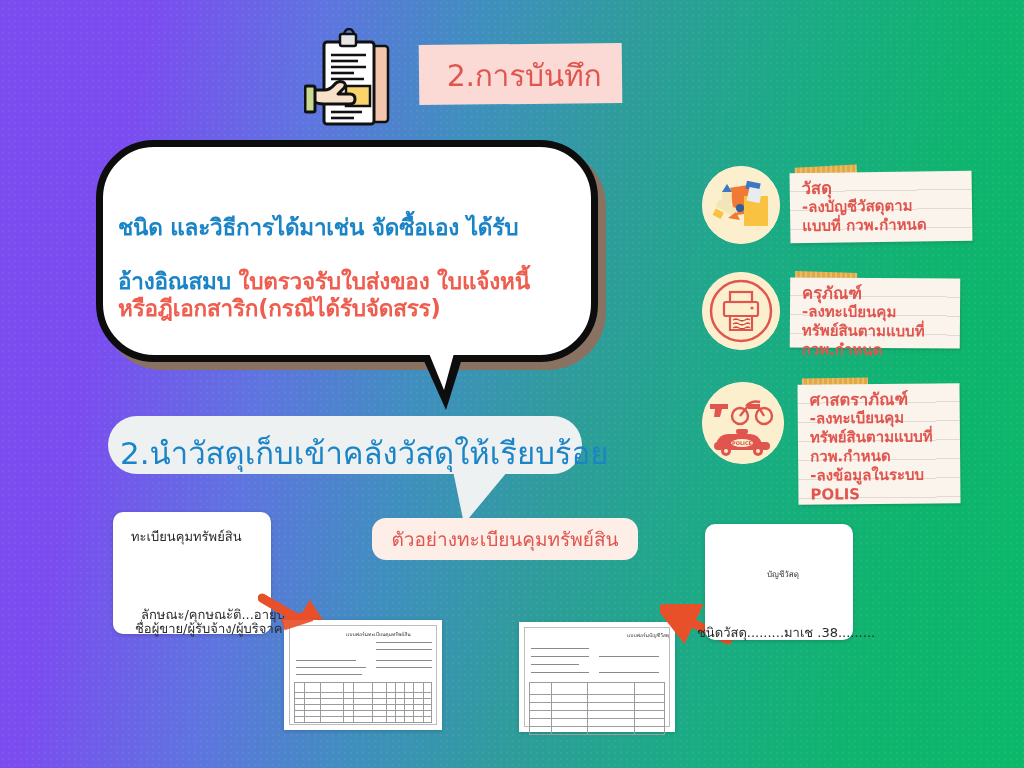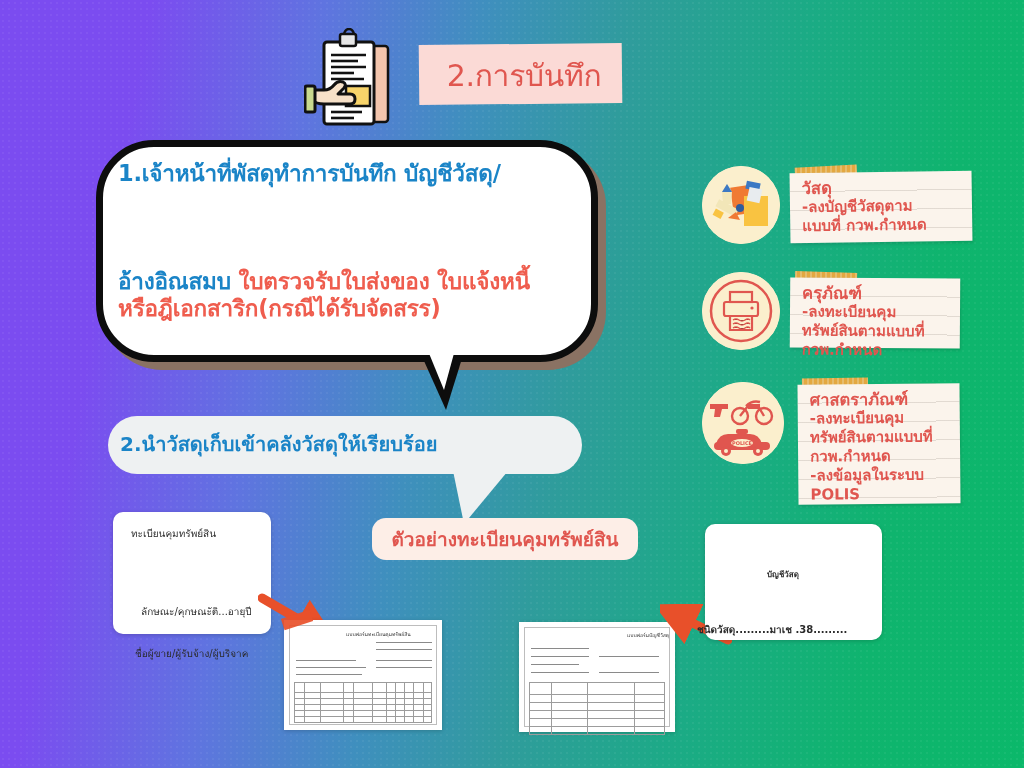--- a/index.html
+++ b/index.html
@@ -145,22 +145,22 @@
     border-left: 12px solid transparent;
     border-right: 48px solid transparent;
     border-top: 58px solid #eef1f2;
   }
   .bubble-two-text {
     position: absolute;
     left: 120px;
     top: 428px;
     width: 452px;
     color: #1a84c7;
-    font-size: 20px;
-    font-weight: bold;
+    font-size: 31px;
+    font-weight: normal;
     white-space: nowrap;
   }
 
   
   .caption-pill {
     position: absolute;
     left: 372px;
     top: 518px;
     width: 266px;
     height: 42px;
@@ -171,21 +171,21 @@
     position: absolute;
     left: 372px;
     top: 518px;
     width: 266px;
     height: 42px;
     display: flex;
     align-items: center;
     justify-content: center;
     color: #e0564f;
     font-size: 19px;
-    font-weight: bold;
+    font-weight: normal;
     white-space: nowrap;
   }
   .note-circle {
     position: absolute;
     border-radius: 50%;
     background: #fbefcd;
     display: flex;
     align-items: center;
     justify-content: center;
     overflow: hidden;
@@ -225,21 +225,21 @@
 
   
   .doc {
     position: absolute;
     background: #ffffff;
     box-shadow: 0 1px 4px rgba(0,0,0,0.18);
   }
   .doc-txt {
     position: absolute;
     color: #2b2b2b;
-    font-size: 10px;
+    font-size: 13px;
     white-space: nowrap;
   }
   .doc-round { border-radius: 10px; }
   .form-doc { background: #fff; }
   .form-inner {
     position: absolute;
     inset: 5px;
     border: 0.5px solid #bdbdbd;
     box-sizing: border-box;
   }
@@ -296,23 +296,23 @@
   </div>
 
   <div class="title-banner"></div>
   <div class="title-text">2.การบันทึก</div>
 
   <div class="bubble-main-shadow"></div>
   <div class="bubble-main-tail"></div>
   <div class="bubble-main"></div>
   <div class="bubble-main-tail-inner"></div>
   <div class="bubble-main-text">
-    <span>1.เจ้าหน้าที่พัสดุทำการบันทึก บัญชีวัสดุ/</span><br>
     <br>
     <br>
+    <span>ชนิด และวิธีการได้มาเช่น จัดซื้อเอง ได้รับ</span><br>
     <br>
     <span>อ้างอิณสมบ </span><span class="hl">ใบตรวจรับใบส่งของ ใบแจ้งหนี้</span><br>
     <span class="hl">หรือฎีเอกสาริก(กรณีได้รับจัดสรร)</span>
   </div>
 
   <div class="bubble-two-tail"></div>
   <div class="bubble-two"></div>
   <div class="bubble-two-text">2.นำวัสดุเก็บเข้าคลังวัสดุให้เรียบร้อย</div>
 
   <div class="caption-pill"></div>
@@ -401,21 +401,21 @@
       <div>ทรัพย์สินตามแบบที่</div>
       <div>กวพ.กำหนด</div>
       <div>-ลงข้อมูลในระบบ</div>
       <div>POLIS</div>
     </div>
   </div>
 
   <div class="doc doc-round" style="left:113px; top:512px; width:158px; height:122px;">
     <div class="doc-txt" style="left:18px; top:14px;">ทะเบียนคุมทรัพย์สิน</div>
     <div class="doc-txt" style="left:28px; top:92px;">ลักษณะ/คุกษณะัติ...อายุปี</div>
-    <div class="doc-txt" style="left:22px; top:106px;margin-top:28px;">ชื่อผู้ขาย/ผู้รับจ้าง/ผู้บริจาค</div>
+    <div class="doc-txt" style="left:22px; top:106px;">ชื่อผู้ขาย/ผู้รับจ้าง/ผู้บริจาค</div>
   </div>
 
   <div class="arrow" style="left:258px; top:592px;">
     <svg width="72" height="50" viewBox="0 0 72 50">
       <defs>
         <marker id="ah1" markerWidth="5" markerHeight="5" refX="1.5" refY="2.5" orient="auto">
           <path d="M0,0 L5,2.5 L0,5 z" fill="#e8502a"></path>
         </marker>
       </defs>
       <line x1="4" y1="6" x2="52" y2="34" stroke="#e8502a" stroke-width="9" stroke-linecap="round" marker-end="url(#ah1)"></line>
@@ -572,18 +572,18 @@
     <svg width="72" height="44" viewBox="0 0 72 44">
       <defs>
         <marker id="ah2" markerWidth="5" markerHeight="5" refX="1.5" refY="2.5" orient="auto">
           <path d="M0,0 L5,2.5 L0,5 z" fill="#e8502a"></path>
         </marker>
       </defs>
       <line x1="4" y1="8" x2="50" y2="30" stroke="#e8502a" stroke-width="9" stroke-linecap="round" marker-end="url(#ah2)"></line>
     </svg>
   </div>
 
-  <div class="doc doc-round" style="left:705px; top:524px; width:177px; height:116px;font-weight:bold;">
+  <div class="doc doc-round" style="left:705px; top:524px; width:148px; height:116px;">
     <div class="doc-txt" style="left:62px; top:44px; font-size:8px;">บัญชีวัสดุ</div>
     <div class="doc-txt" style="left:-8px; top:98px;">ชนิดวัสดุ.........มาเช .38.........</div>
   </div>
 
 </div>
 
 </body></html>

